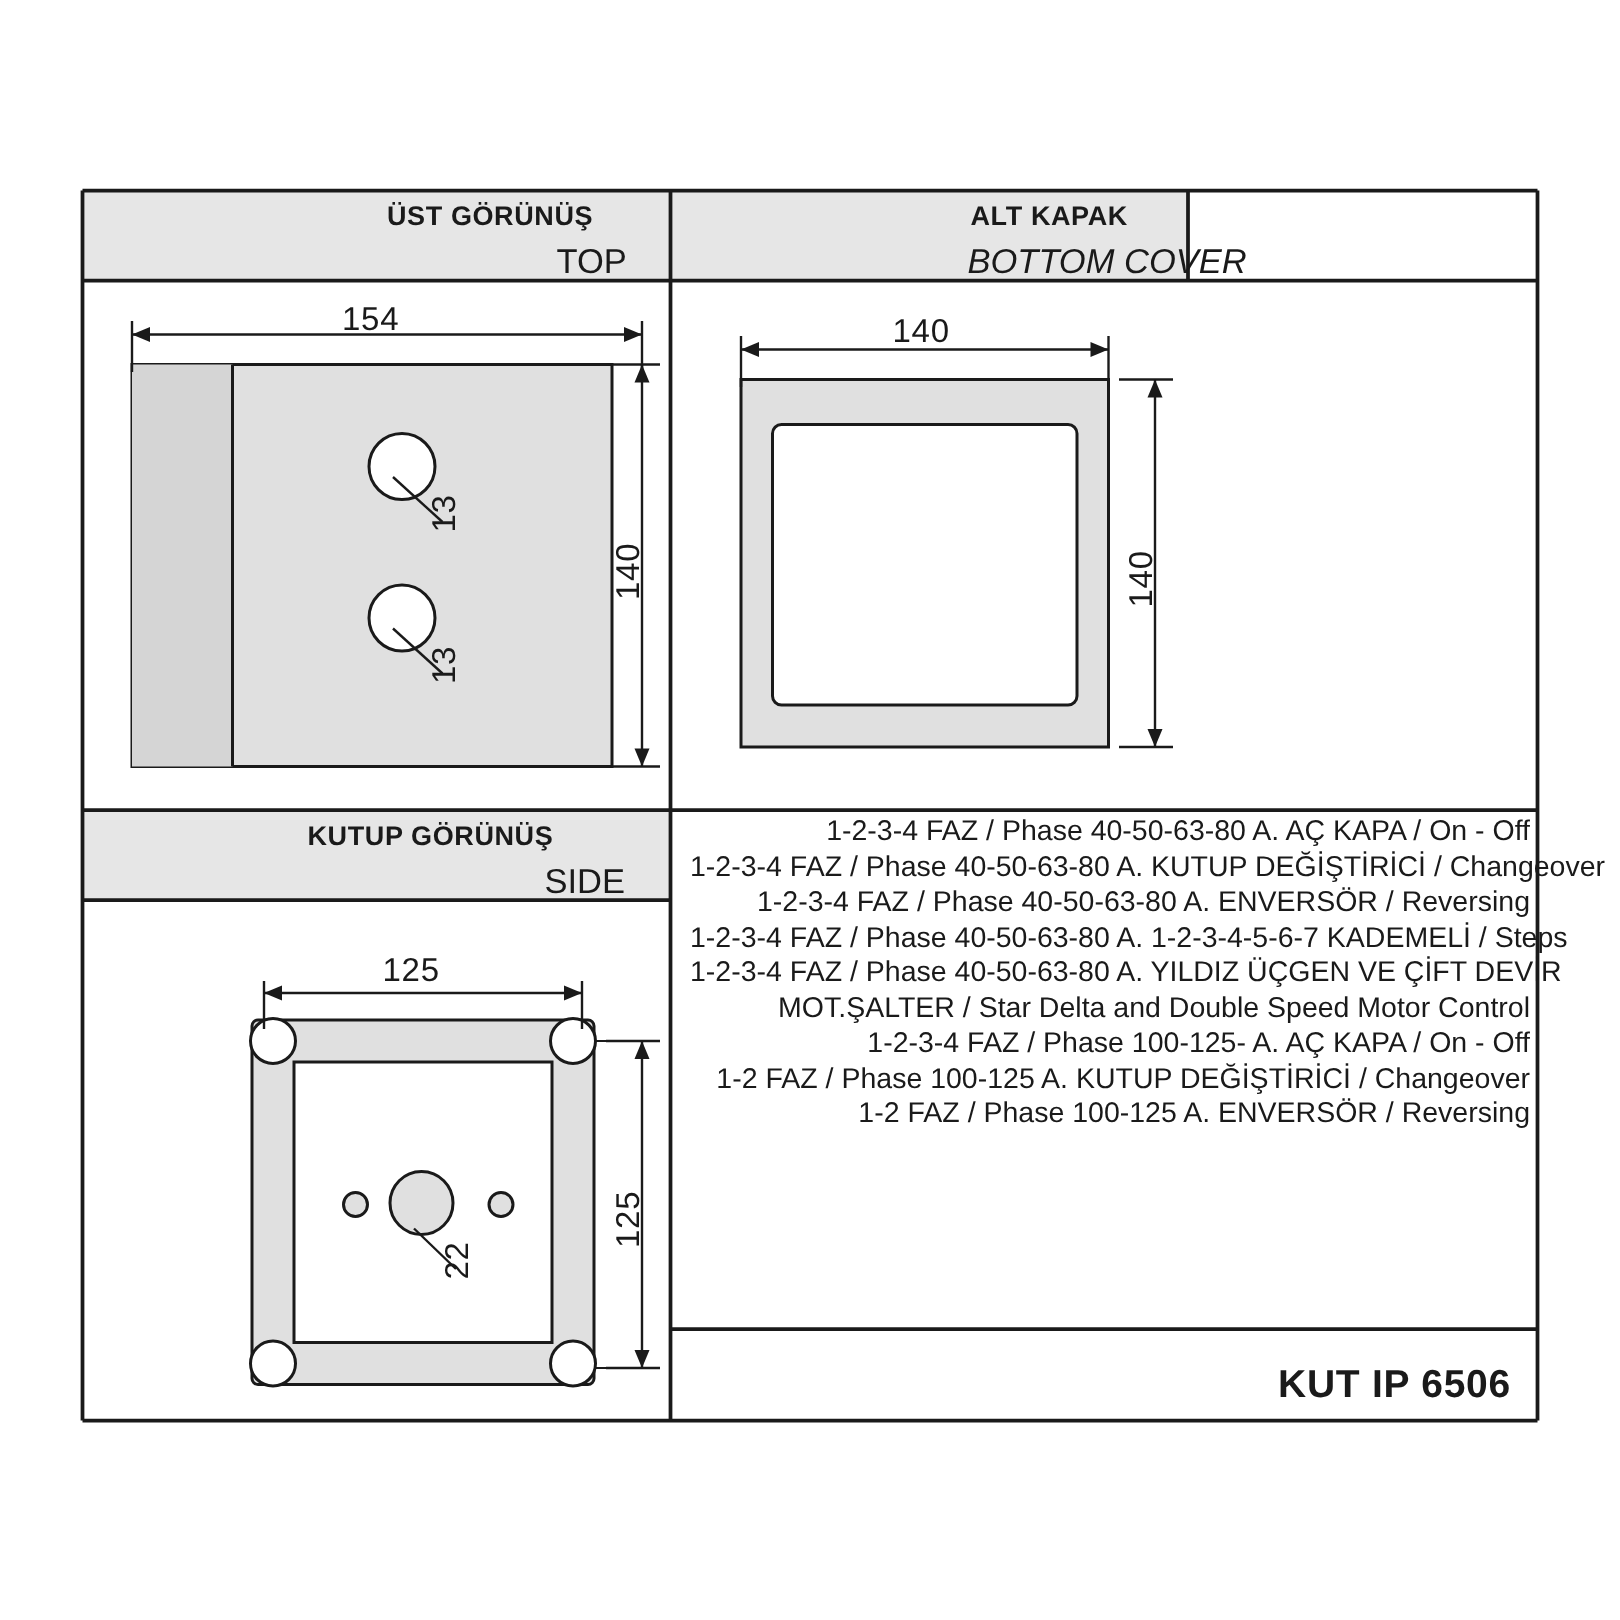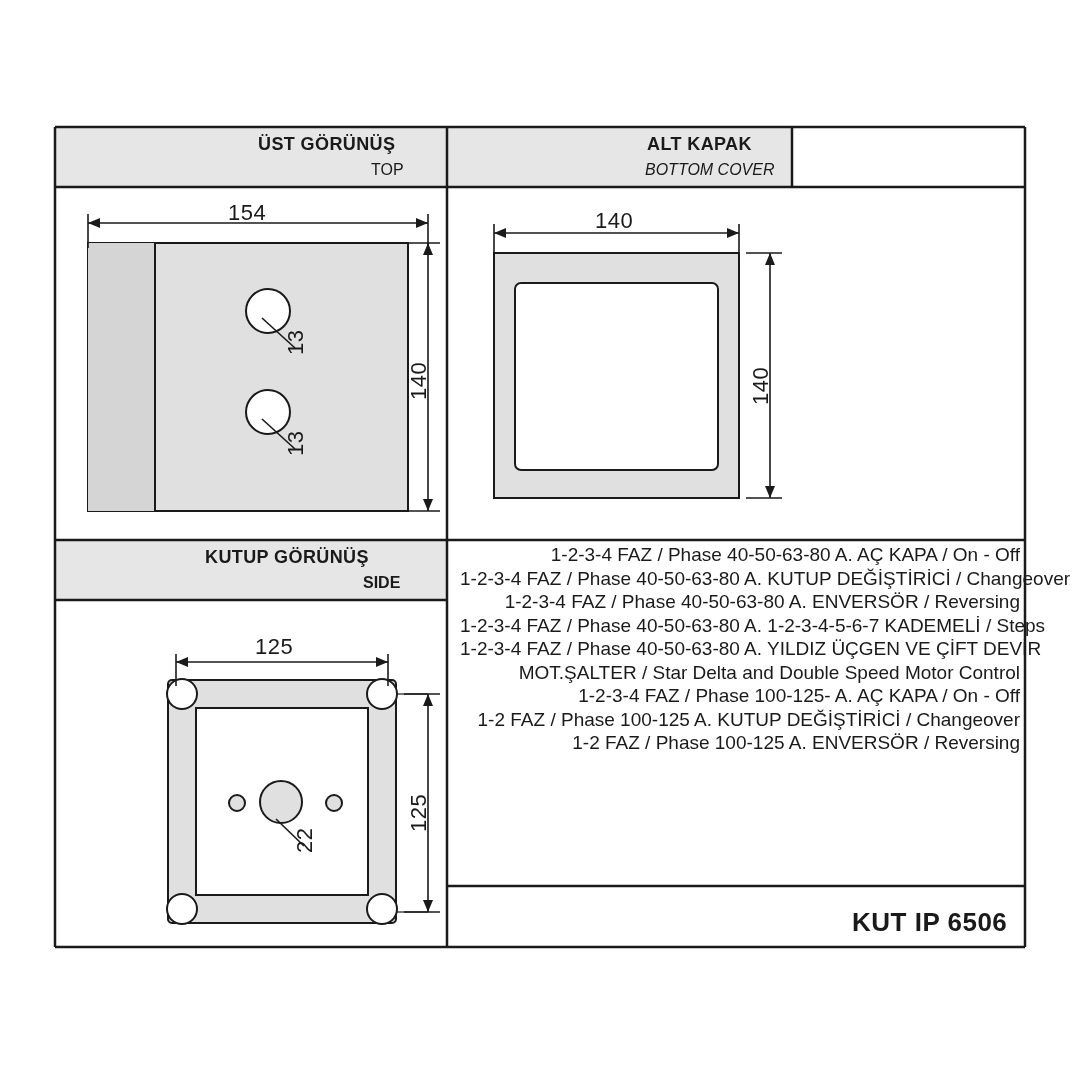--- a/index.html
+++ b/index.html
@@ -32,21 +32,21 @@
   .txt {
     position: absolute;
     white-space: nowrap;
   }
   .title-tr {
     font-weight: bold;
     font-size: 18px;
     letter-spacing: 0.4px;
   }
   .title-en {
-    font-size: 16px;
+    font-size: 23px;
     font-style: italic;
   }
   .title-en.plain {
     font-style: normal;
   }
   .dim {
     font-size: 22px;
     letter-spacing: 0.5px;
   }
   .dim.rot {
@@ -183,21 +183,21 @@
     </g>
   </svg>
 
   <div class="txt title-tr" style="left:258px; top:134px;">ÜST GÖRÜNÜŞ</div>
   <div class="txt title-en plain" style="left:371px; top:161px;">TOP</div>
 
   <div class="txt title-tr" style="left:647px; top:134px;">ALT KAPAK</div>
   <div class="txt title-en" style="left:645px; top:161px;text-align:center;">BOTTOM COVER</div>
 
   <div class="txt title-tr" style="left:205px; top:547px;">KUTUP GÖRÜNÜŞ</div>
-  <div class="txt title-en plain" style="left:363px; top:574px;font-weight:bold;">SIDE</div>
+  <div class="txt title-en plain" style="left:363px; top:574px;">SIDE</div>
 
   <div class="txt dim" style="left:228px; top:200px;">154</div>
   <div class="txt dim rot" style="left:406px; top:400px;">140</div>
   <div class="txt dim rot" style="left:283px; top:355px;">13</div>
   <div class="txt dim rot" style="left:283px; top:456px;">13</div>
 
   <div class="txt dim" style="left:595px; top:208px;">140</div>
   <div class="txt dim rot" style="left:748px; top:405px;">140</div>
 
   <div class="txt dim" style="left:255px; top:634px;">125</div>

